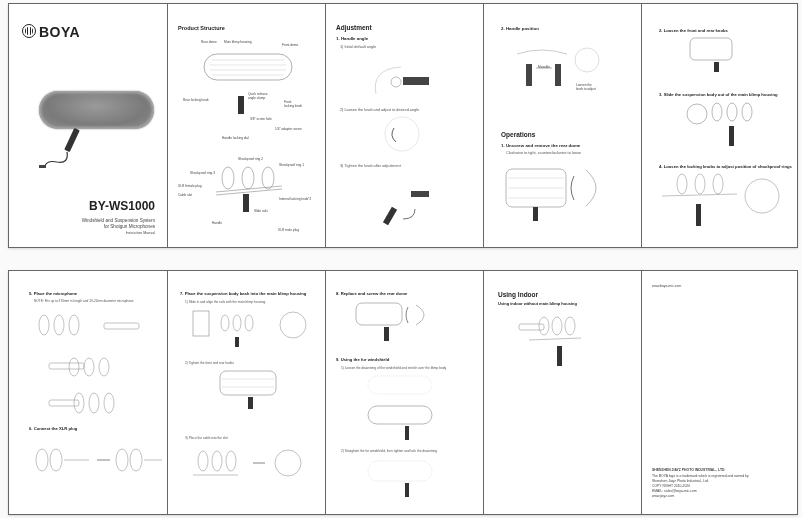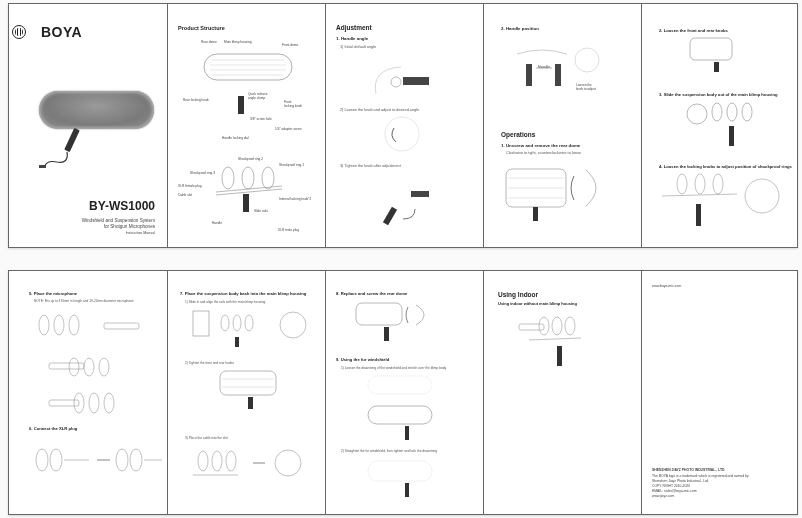--- a/index.html
+++ b/index.html
@@ -11,21 +11,21 @@
   .sheet.bottom { top:270px; height:245px; }
   .panel { position:absolute; top:0; height:100%; box-sizing:border-box; }
   .panel + .panel { border-left:1.5px solid #666; }
   .p0 { left:0; width:158px; } .p1 { left:158px; width:158px; } .p2 { left:316px; width:158px; }
   .p3 { left:474px; width:158px; } .p4 { left:632px; width:156px; }
   .h { position:absolute; font-weight:bold; font-size:5.5px; color:#222; white-space:nowrap; }
   .h.big { font-size:6.5px; }
   .t { position:absolute; font-size:3.8px; color:#555; white-space:nowrap; }
   .lbl { position:absolute; font-size:3.2px; color:#444; white-space:nowrap; }
   svg { position:absolute; overflow:visible; }
-  .logo { position:absolute; left:3px; top:20px; display:flex; align-items:center; gap:15px; }
+  .logo { position:absolute; left:13px; top:20px; display:flex; gap:3px; }
   .logo-mark { width:14px; height:14px; border:1.6px solid #222; border-radius:50%; box-sizing:border-box;
                background: repeating-linear-gradient(90deg,#222 0 1px,transparent 1px 2.2px); background-clip:content-box; padding:2px; }
   .logo-text { font-weight:bold; font-size:14px; letter-spacing:0.5px; color:#222; }
   .model { position:absolute; right:12px; top:195px; font-weight:bold; font-size:12px; color:#222; }
   .sub { position:absolute; right:12px; font-size:4.6px; color:#444; text-align:right; white-space:nowrap; }
   .fur { position:absolute; left:30px; top:87px; width:115px; height:38px; border-radius:19px;
          background: radial-gradient(ellipse at 50% 40%, #9a9a9a, #7a7a7a 60%, #8e8e8e);
          box-shadow: 0 0 3px 2px #aaa inset, 0 0 2px #999; }
   .handle { position:absolute; left:60px; top:124px; width:6px; height:24px; background:#333; transform:rotate(25deg); border-radius:1px; }
   .foot { position:absolute; left:10px; font-size:3.4px; color:#444; white-space:nowrap; }

